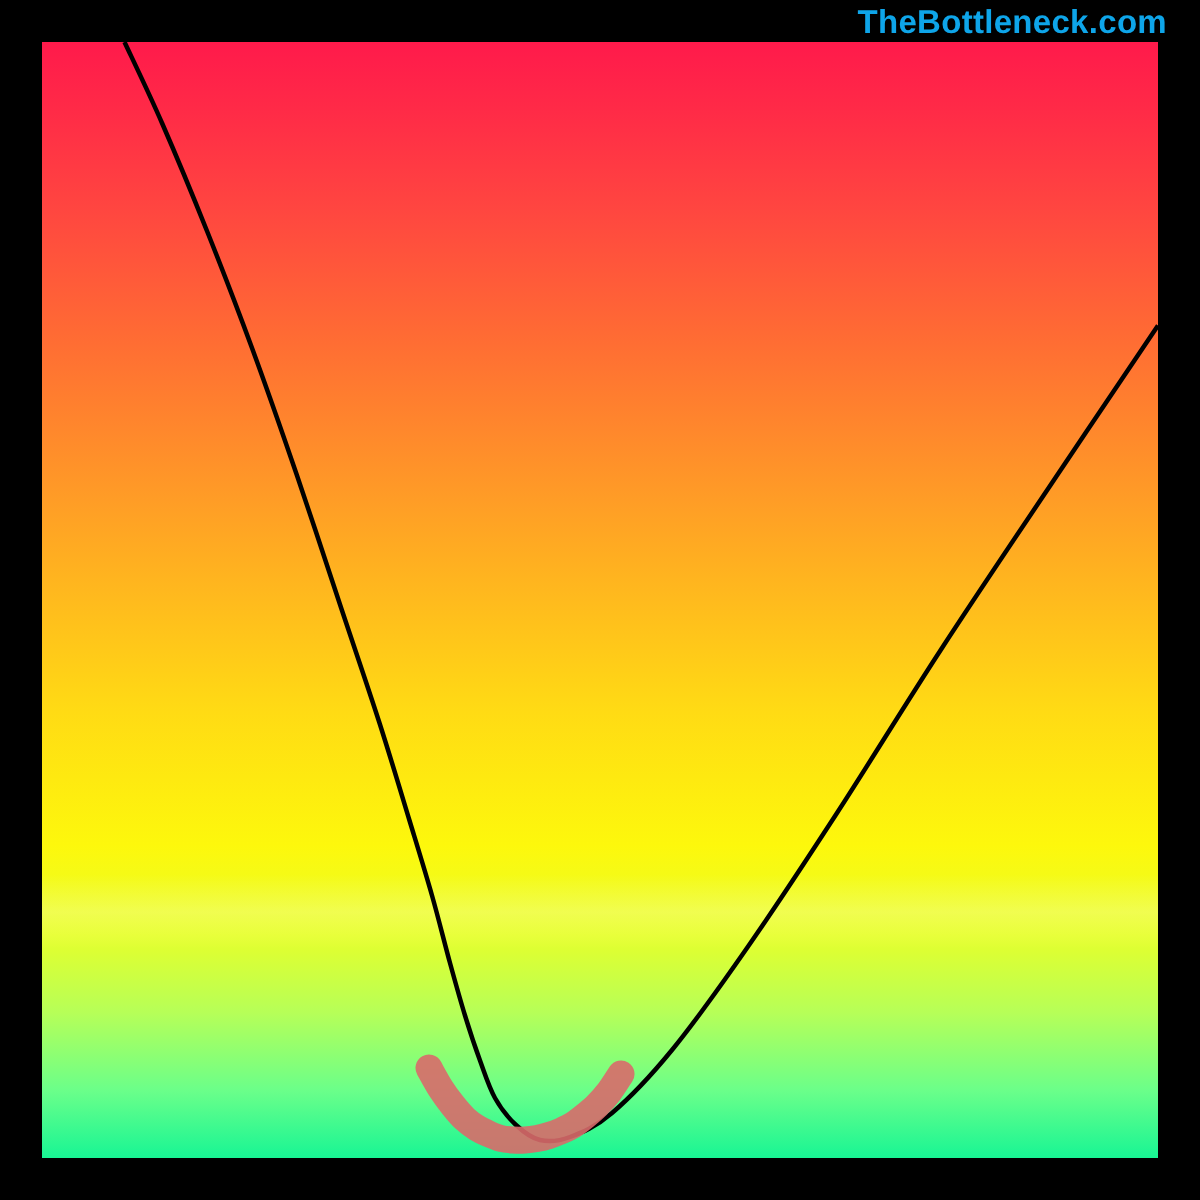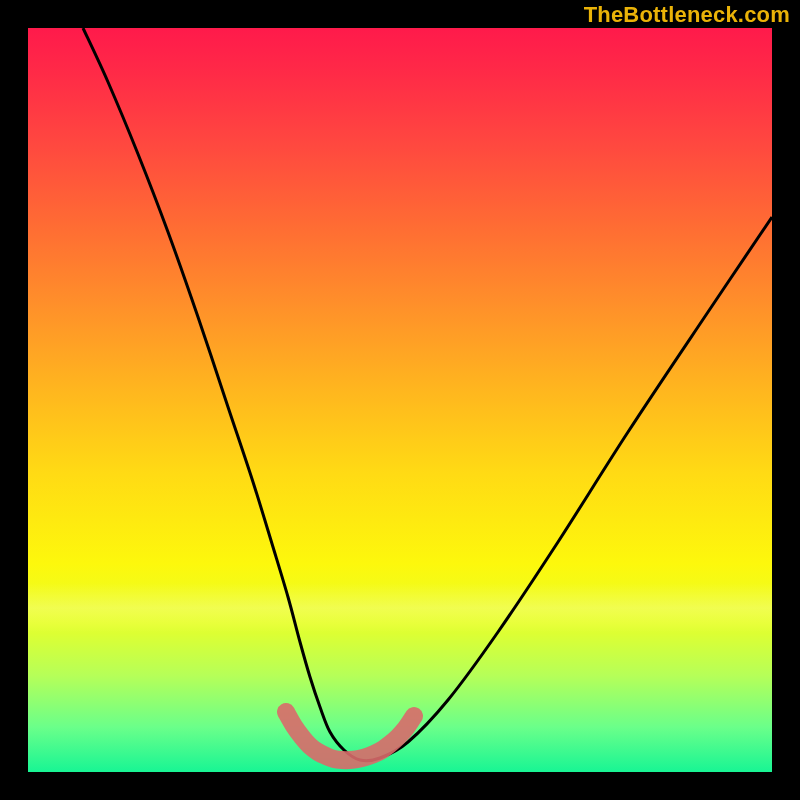--- a/index.html
+++ b/index.html
@@ -14,21 +14,21 @@
       #ff8f2a 37%,
       #ffb41f 48%,
       #ffdb14 60%,
       #fdf80c 72%,
       #e6ff2a 80%,
       #b6ff58 87%,
       #6aff8a 94%,
       #18f594 100%);
   }
   .haze{position:absolute;left:0;width:100%;opacity:.45}
-  .credit{position:absolute;top:4px;right:10px;font:600 22px/1 Arial,Helvetica,sans-serif;color:#eab308;letter-spacing:.2px}
+  .credit{position:absolute;top:4px;right:22px;font:600 22px/1 Arial,Helvetica,sans-serif;color:#0ea5e9;letter-spacing:.2px}
   svg{position:absolute;top:0;left:0}
 </style>
 </head>
 <body>
 
 <div class="frame">
   <div class="plot">
     <div class="grad"></div>
     <div class="haze" style="top:555px;height:50px;background:linear-gradient(to bottom,rgba(255,255,255,0),rgba(255,255,220,.55),rgba(255,255,255,0))"></div>
     <svg id="plot-svg" width="744" height="744" viewBox="0 0 744 744">

